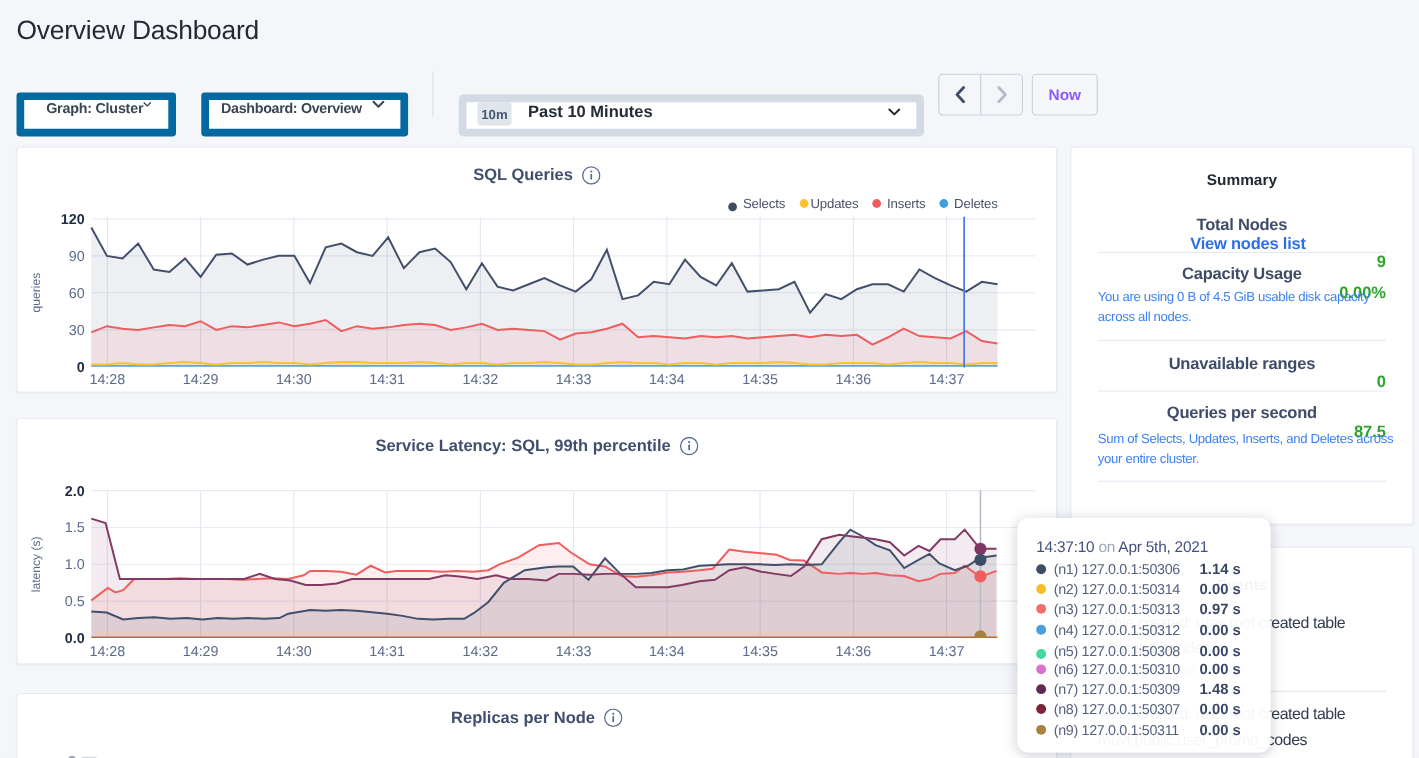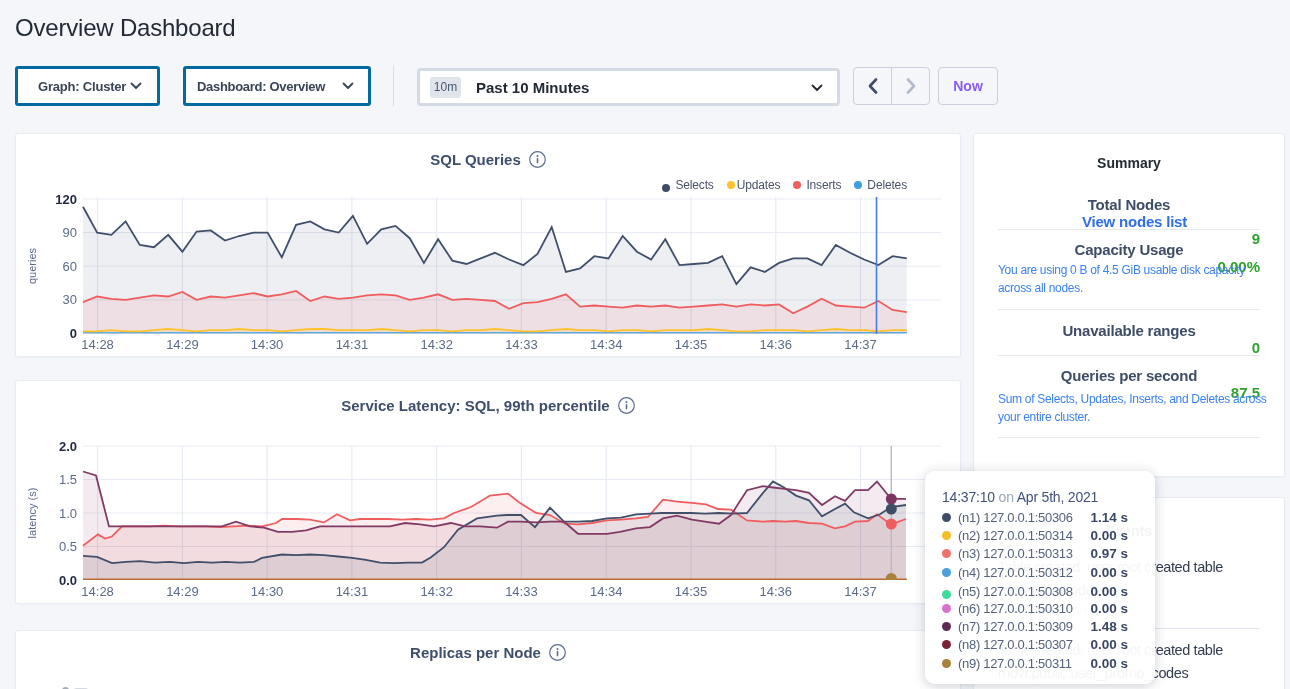--- a/index.html
+++ b/index.html
@@ -1,21 +1,21 @@
 <!DOCTYPE html>
 <html><head><meta charset="utf-8">
 <style>
 * { margin:0; padding:0; box-sizing:border-box; }
 html,body { width:1290px; height:689px; overflow:hidden; background:#f4f6fa;
   font-family:"Liberation Sans", sans-serif; }
 .abs { position:absolute; }
 .card { position:absolute; background:#fff; border:1px solid #e7ebf2; border-radius:3px;
   box-shadow:0 1px 2px rgba(36,42,53,0.04); }
-.ctl { position:absolute; background:#fff; border:3px solid #0369a1; border-radius:3px;
-  display:flex; align-items:center; }
+.ctl { position:absolute; background:#fff; border:7px solid #0369a1; border-radius:3px;
+  display:flex; align-items:flex-start;margin-top:18px; }
 .charttitle { position:absolute; left:0; width:946px; display:flex; justify-content:center;
   align-items:center; font-size:15px; font-weight:bold; color:#3f4e6d; }
 .tooltip { background:rgba(255,255,255,0.95); border-radius:10px;
   box-shadow:0 2px 12px rgba(50,60,80,0.25); z-index:50; }
 .srow { position:absolute; left:24px; right:24px; display:flex; align-items:center; height:24px;flex-direction:column; }
 .sl { font-size:15px; font-weight:bold; color:#3e4c66; letter-spacing:-0.2px; }
 .sv { font-size:15px; font-weight:bold; color:#2da32d; margin-left:auto; }
 .sdesc { position:absolute; left:24px; width:264px; font-size:12px; line-height:17.8px;
   color:#3b82f6; letter-spacing:-0.3px; white-space:nowrap; }
 .sdiv { position:absolute; left:24px; right:24px; height:1px; background:#e5e9f0; }
@@ -32,21 +32,21 @@
     </svg>
 </div>
 <div class="ctl" style="left:183px;top:66px;width:188px;height:40px;padding:0 14px 0 11px;justify-content:space-between">
   <span style="font-size:13px;font-weight:bold;color:#394455;letter-spacing:-0.3px;white-space:nowrap">Dashboard: Overview</span>
     <svg width="12" height="8" viewBox="0 0 12 8">
       <path d="M1.5 1.5 L6 6 L10.5 1.5" fill="none" stroke="#394455" stroke-width="1.8" stroke-linecap="round" stroke-linejoin="round"></path>
     </svg>
 </div>
 <div class="abs" style="left:393px;top:65px;width:1px;height:41px;background:#d9dee7"></div>
 <div class="ctl" style="left:417px;top:68px;width:423px;height:38px;border-color:#d4dae4;border-radius:4px;padding:0 14px 0 10px">
-  <span style="background:#e0e4eb;border-radius:3px;width:31px;height:21px;display:flex;align-items:center;justify-content:center;font-size:12px;font-weight:normal;color:#475872">10m</span>
+  <span style="background:#e0e4eb;border-radius:3px;width:31px;height:21px;display:flex;align-items:center;justify-content:center;font-size:12px;font-weight:bold;color:#475872">10m</span>
   <span style="margin-left:15px;font-size:15px;font-weight:bold;color:#242a35">Past 10 Minutes</span>
   <span style="margin-left:auto"><svg width="12" height="8" viewBox="0 0 12 8">
         <path d="M1.5 1.5 L6 6 L10.5 1.5" fill="none" stroke="#242a35" stroke-width="1.8" stroke-linecap="round" stroke-linejoin="round"></path>
       </svg></span>
 </div>
 <div class="abs" style="left:853px;top:67px;width:77px;height:38px;border:1px solid #c9d0dc;border-radius:4px;display:flex">
   <div style="width:38px;display:flex;align-items:center;justify-content:center;border-right:1px solid #c9d0dc">
     <svg width="10" height="16" viewBox="0 0 10 16">
         <path d="M8 1.5 L2 8 L8 14.5" fill="none" stroke="#3e4c66" stroke-width="2.6" stroke-linecap="round" stroke-linejoin="round"></path>
       </svg>

